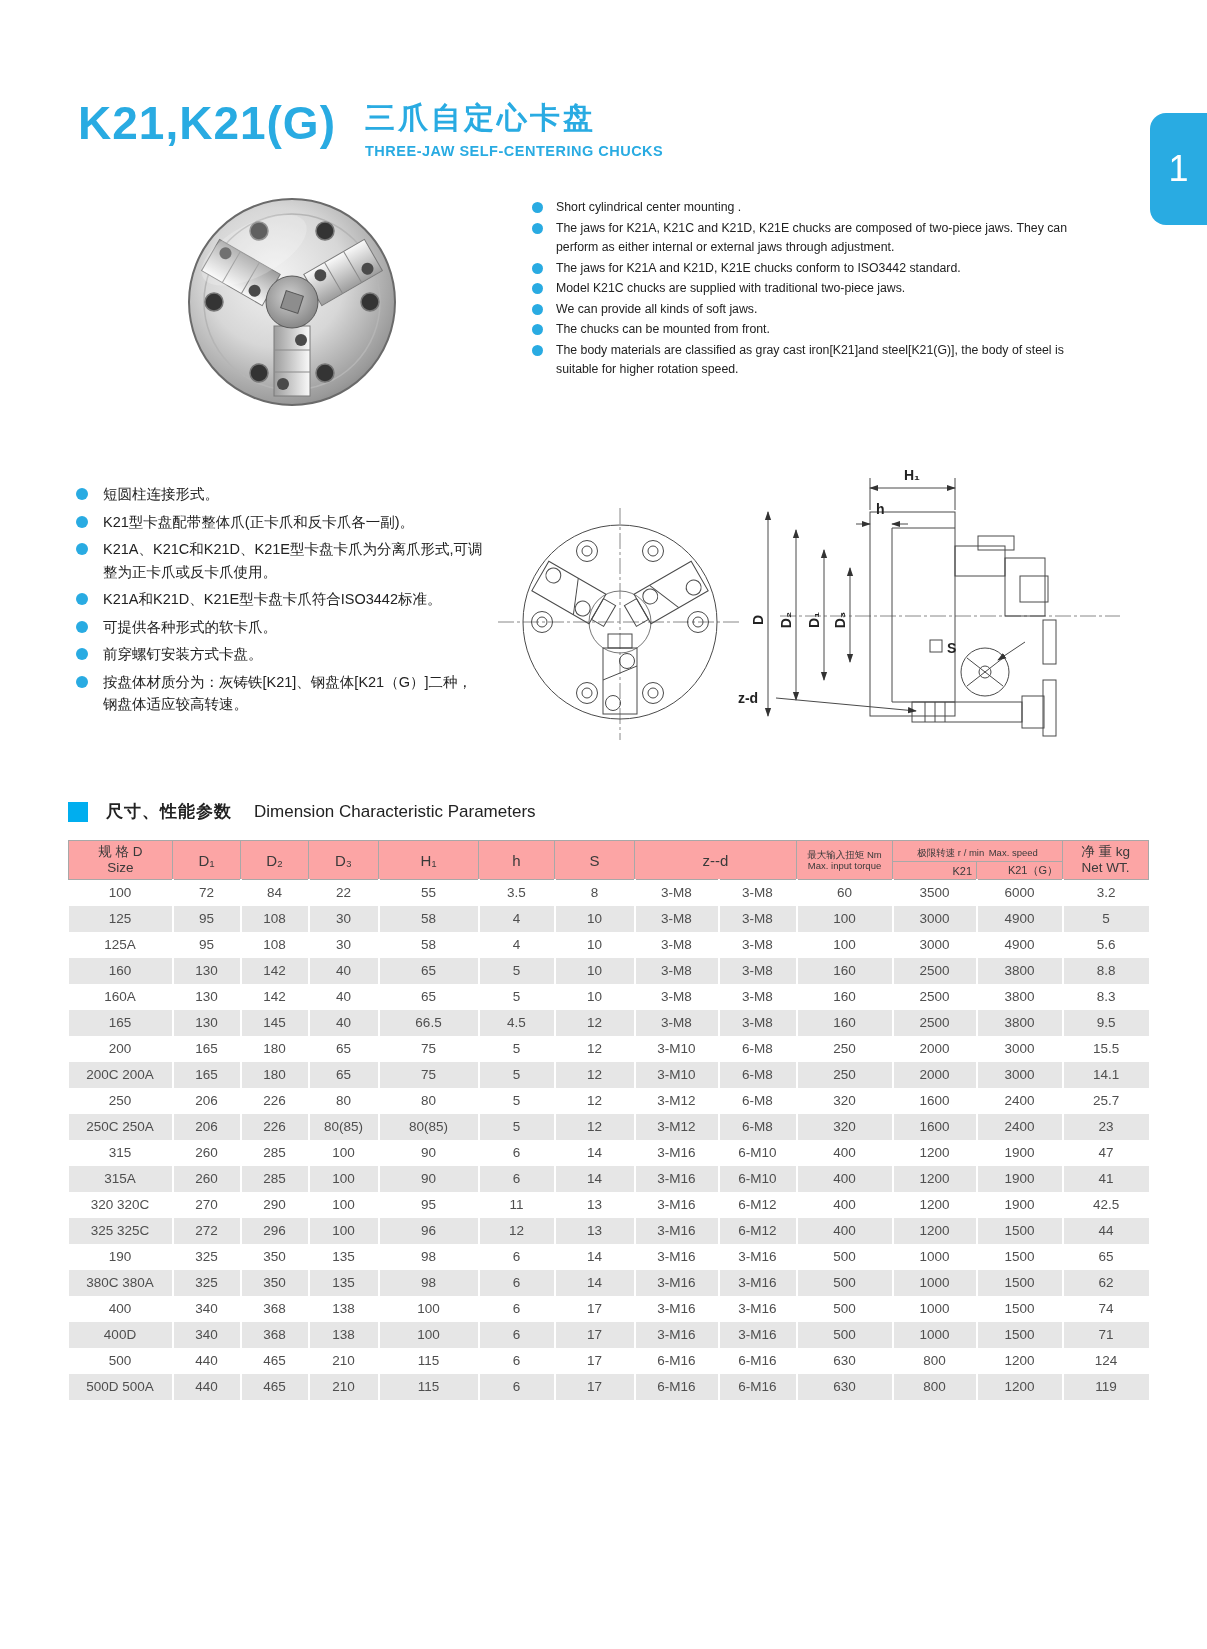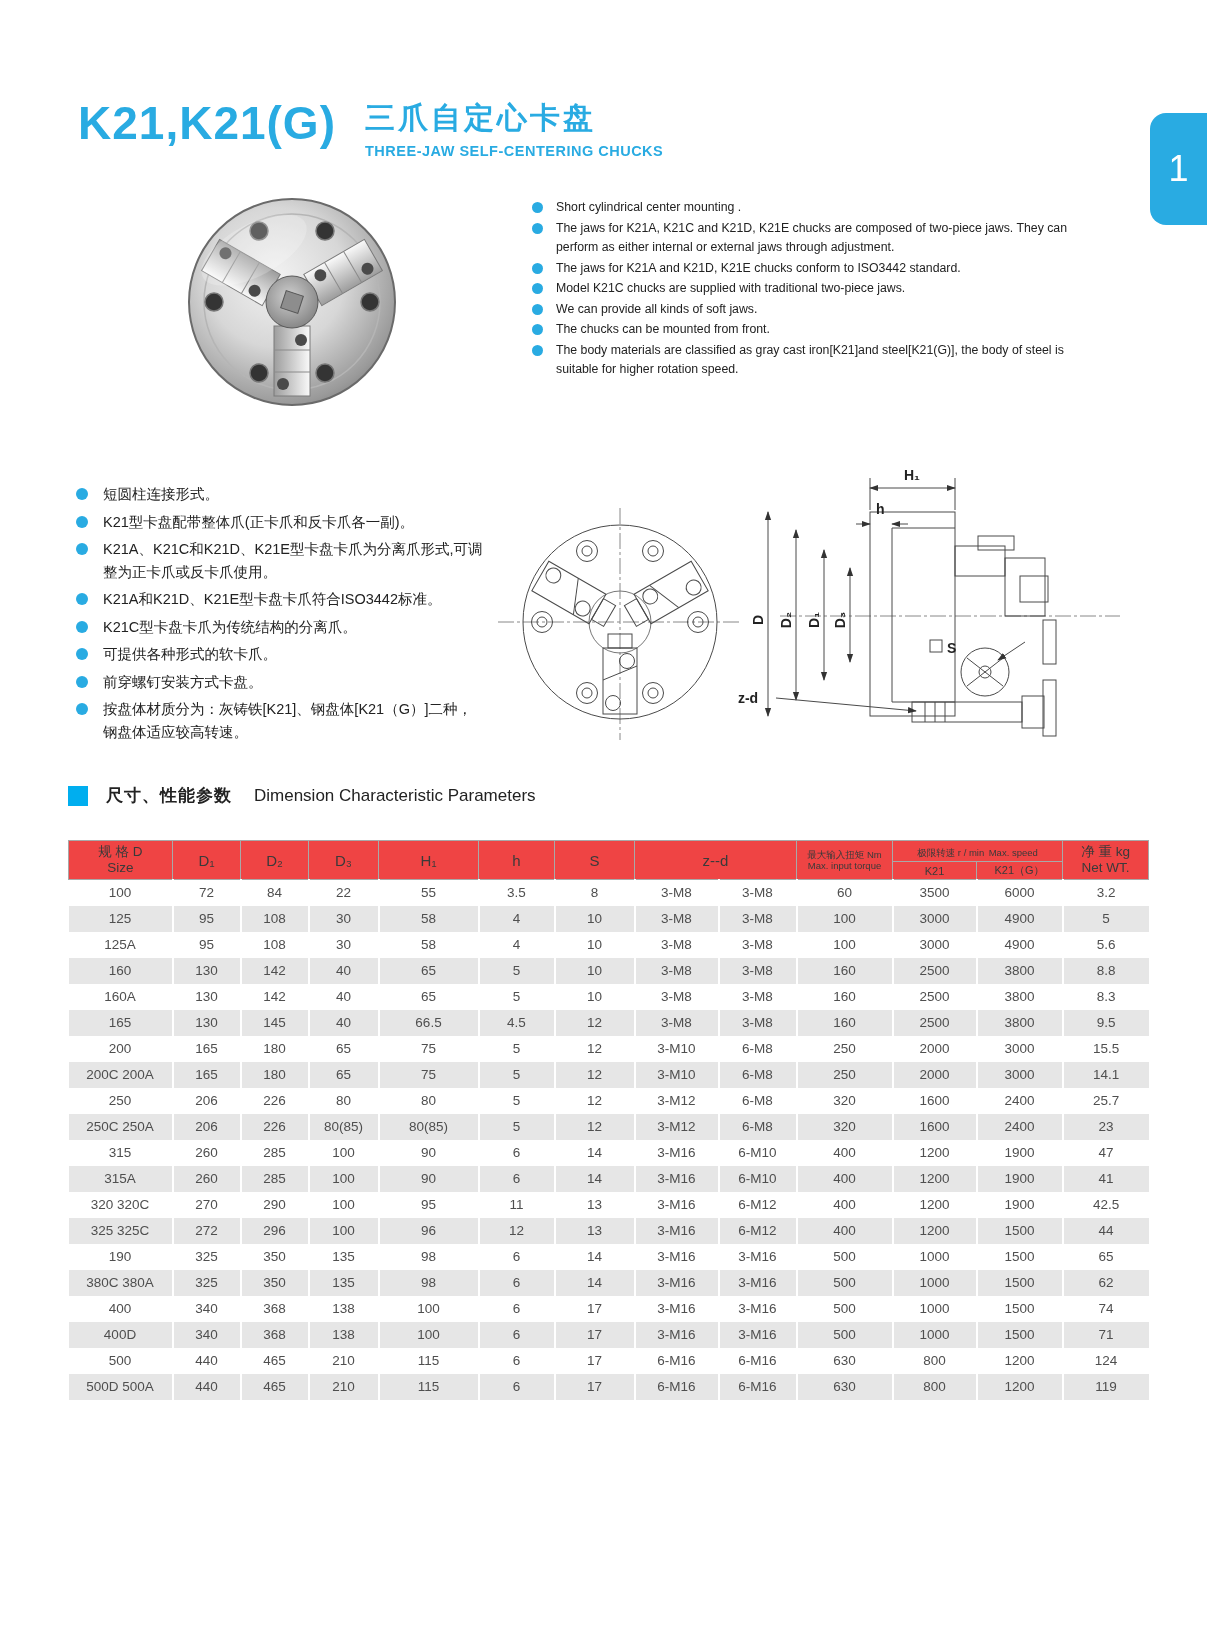--- a/index.html
+++ b/index.html
@@ -24,32 +24,32 @@
   
   .features-cn { position:absolute; left:76px; top:483px; width:410px; list-style:none; }
   .features-cn li { position:relative; padding-left:27px; font-size:14.5px; line-height:22.5px; color:#222; margin-bottom:5px; }
   .features-cn li .dot { position:absolute; left:0; top:5px; width:12px; height:12px; border-radius:50%; background:#29abe2; }
 
   
   .diagram { position:absolute; left:480px; top:450px; width:670px; height:295px; }
   .diagram text { font-family:"Liberation Sans","DejaVu Sans",sans-serif; font-size:14px; font-weight:bold; fill:#222; }
 
   
-  .section-head { position:absolute; left:68px; top:784px; display:flex; align-items:center; }
+  .section-head { position:absolute; left:68px; top:800px; display:flex; align-items:center; }
   .section-head .sq { width:20px; height:20px; background:#00aeef; margin-right:18px; }
   .section-head .cn { font-size:17px; font-weight:bold; color:#222; letter-spacing:1px; }
   .section-head .en { font-size:17px; color:#222; margin-left:22px; }
 
   
   .spec-table { position:absolute; left:68px; top:840px; width:1080px; border-collapse:collapse; table-layout:fixed; }
-  .spec-table th { border:1px solid #a8a8a8; font-weight:normal; color:#3a3a3a; text-align:center; vertical-align:middle; background:#ef4444; padding:1px 4px; }
+  .spec-table th { border:1px solid #a8a8a8; font-weight:normal; color:#3a3a3a; text-align:center; vertical-align:middle; background:#fca5a5; padding:1px 4px; }
   .spec-table thead .l1 { font-size:13.5px; line-height:16px; }
   .spec-table thead .sym { font-size:15px; }
   .spec-table thead .tiny { font-size:9.5px; line-height:11.5px; }
-  .spec-table thead .k { font-size:11px; }
+  .spec-table thead .k { font-size:11px;text-align:right; }
   .spec-table td { height:26px; text-align:center; font-size:13.5px; color:#4f4f4f; border-left:2px solid #fff; }
   .spec-table td:first-child { border-left:none; }
   .spec-table tbody tr.shade td { background:#e6e6e6; }
 
   
   .footer { position:absolute; top:1497px; left:0; width:1150px; text-align:center; color:#222; }
   .footer .line1 { font-size:16px; }
   .footer .line1 .cn { font-weight:bold; margin-right:26px; letter-spacing:1px; }
   .footer .pagenum { font-size:15px; margin-top:8px; }
 </style>
@@ -146,21 +146,20 @@
   <ul class="features-cn">
 
       <li><span class="dot"></span><span class="ftext">短圆柱连接形式。</span></li>
 
       <li><span class="dot"></span><span class="ftext">K21型卡盘配带整体爪(正卡爪和反卡爪各一副)。</span></li>
 
       <li><span class="dot"></span><span class="ftext">K21A、K21C和K21D、K21E型卡盘卡爪为分离爪形式,可调整为正卡爪或反卡爪使用。</span></li>
 
       <li><span class="dot"></span><span class="ftext">K21A和K21D、K21E型卡盘卡爪符合ISO3442标准。</span></li>
 
-      <li><span class="dot"></span><span class="ftext">K21C型卡盘卡爪为传统结构的分离爪。</span></li>
 
       <li><span class="dot"></span><span class="ftext">可提供各种形式的软卡爪。</span></li>
 
       <li><span class="dot"></span><span class="ftext">前穿螺钉安装方式卡盘。</span></li>
 
       <li><span class="dot"></span><span class="ftext">按盘体材质分为：灰铸铁[K21]、钢盘体[K21（G）]二种，钢盘体适应较高转速。</span></li>
     </ul>
 
   <svg class="diagram" viewBox="0 0 670 295">
     <defs>

